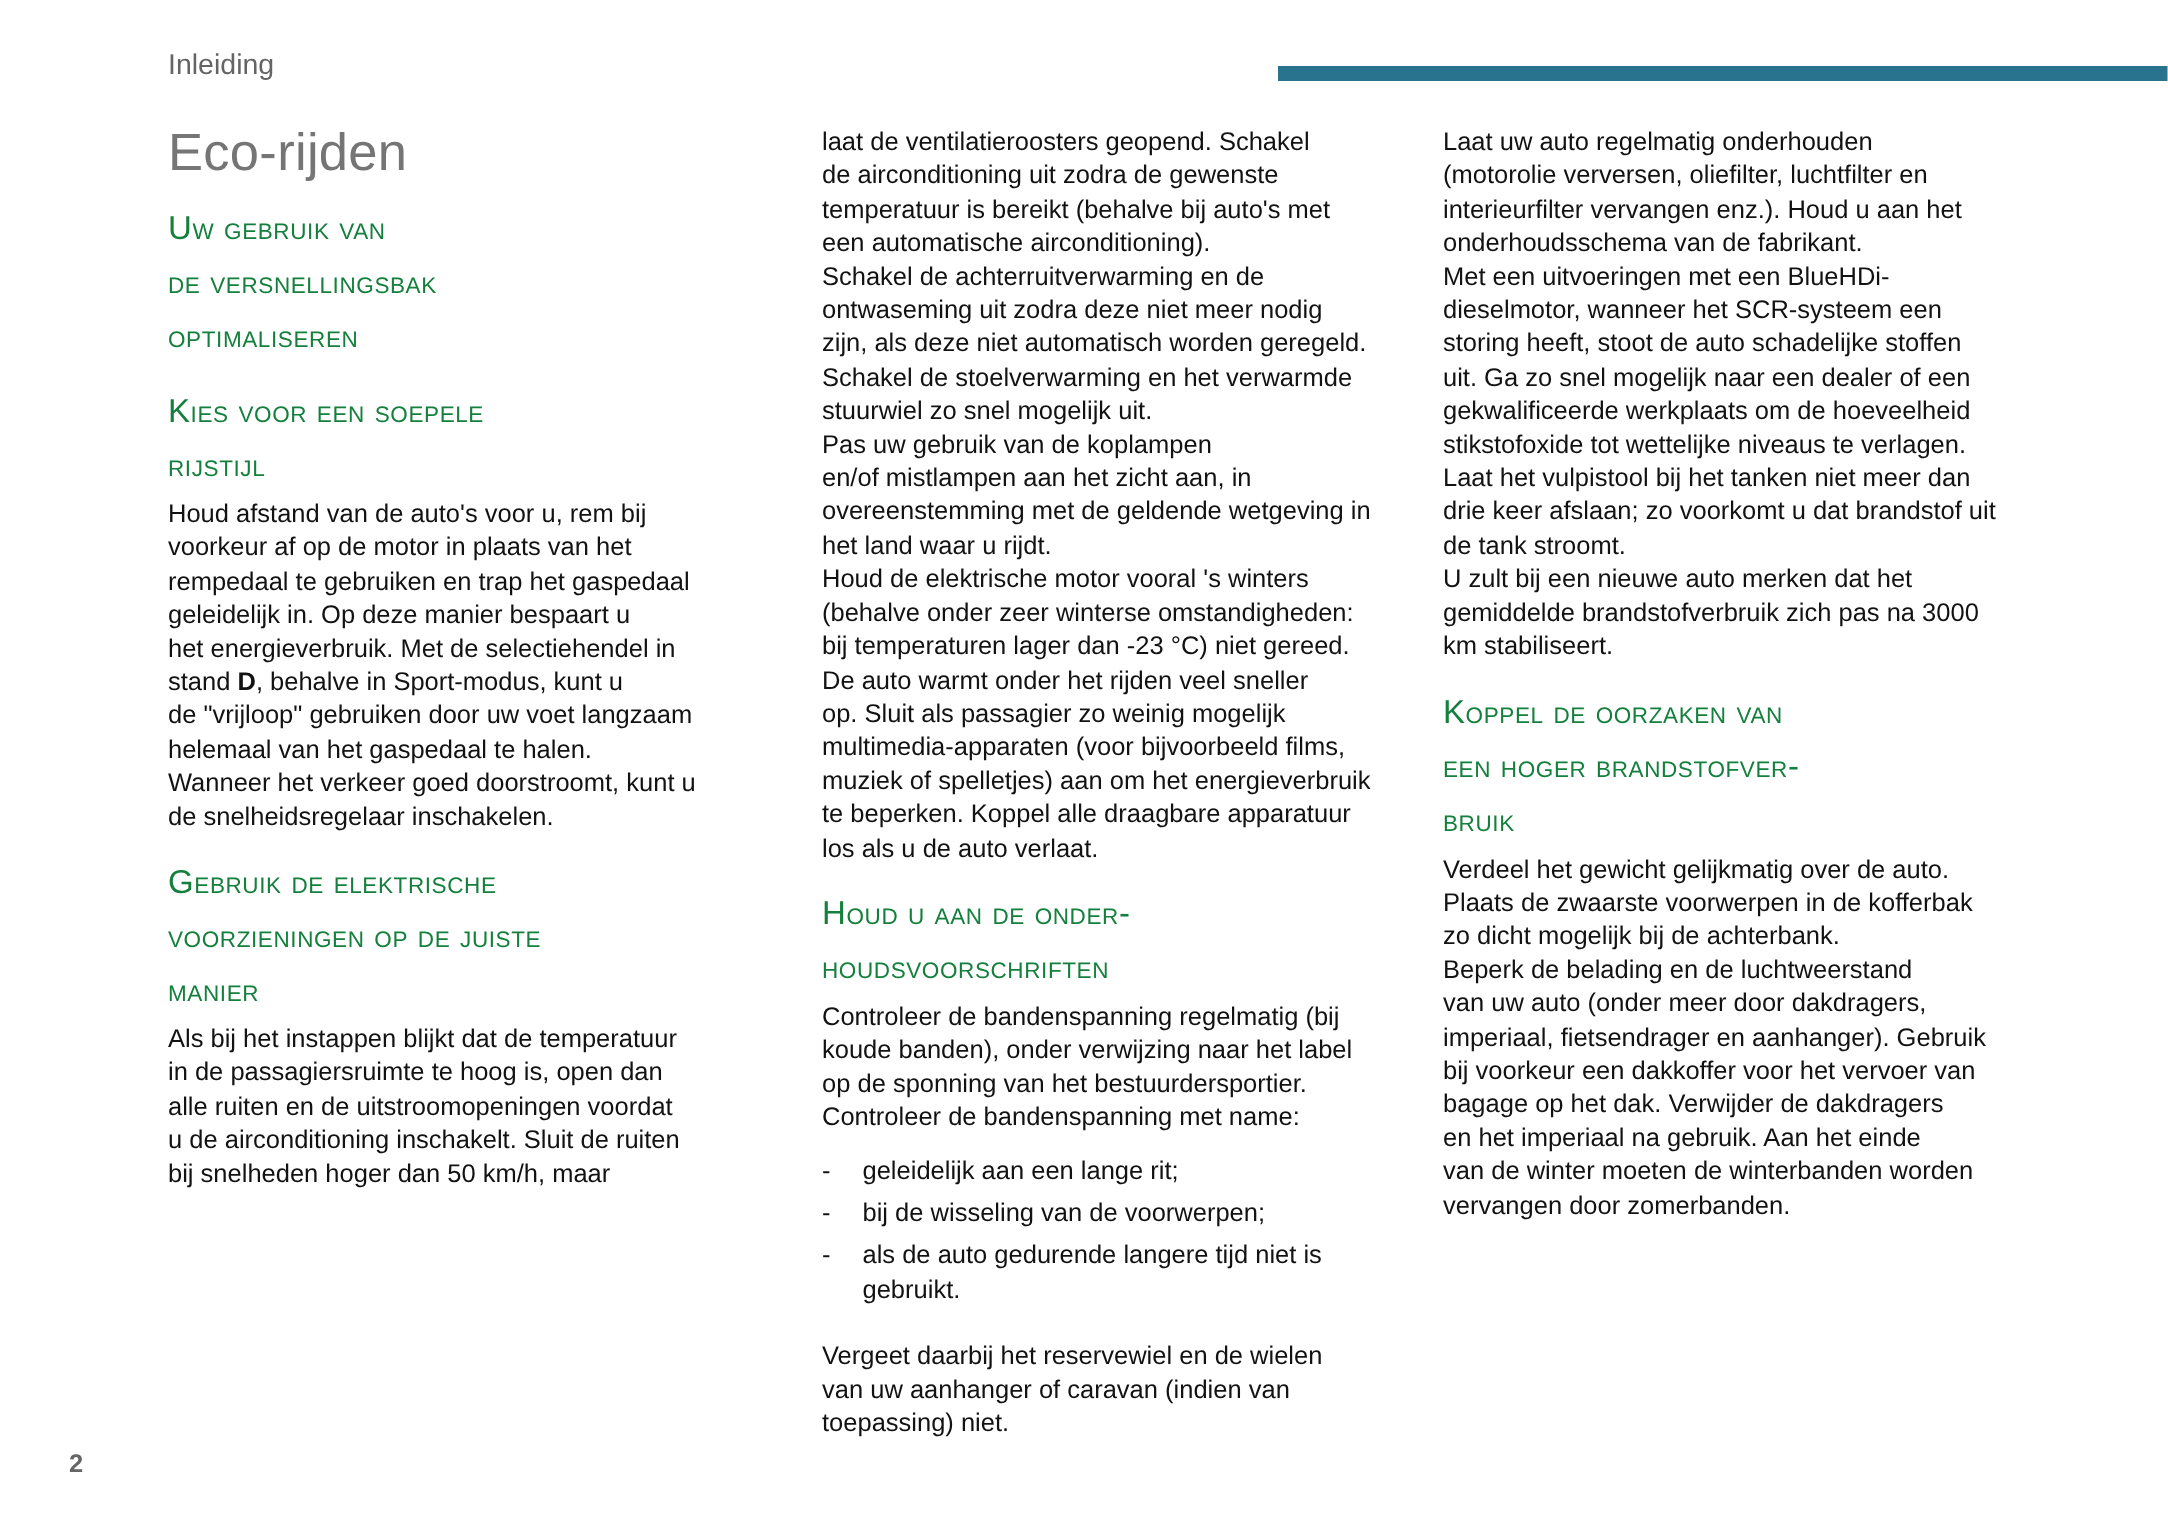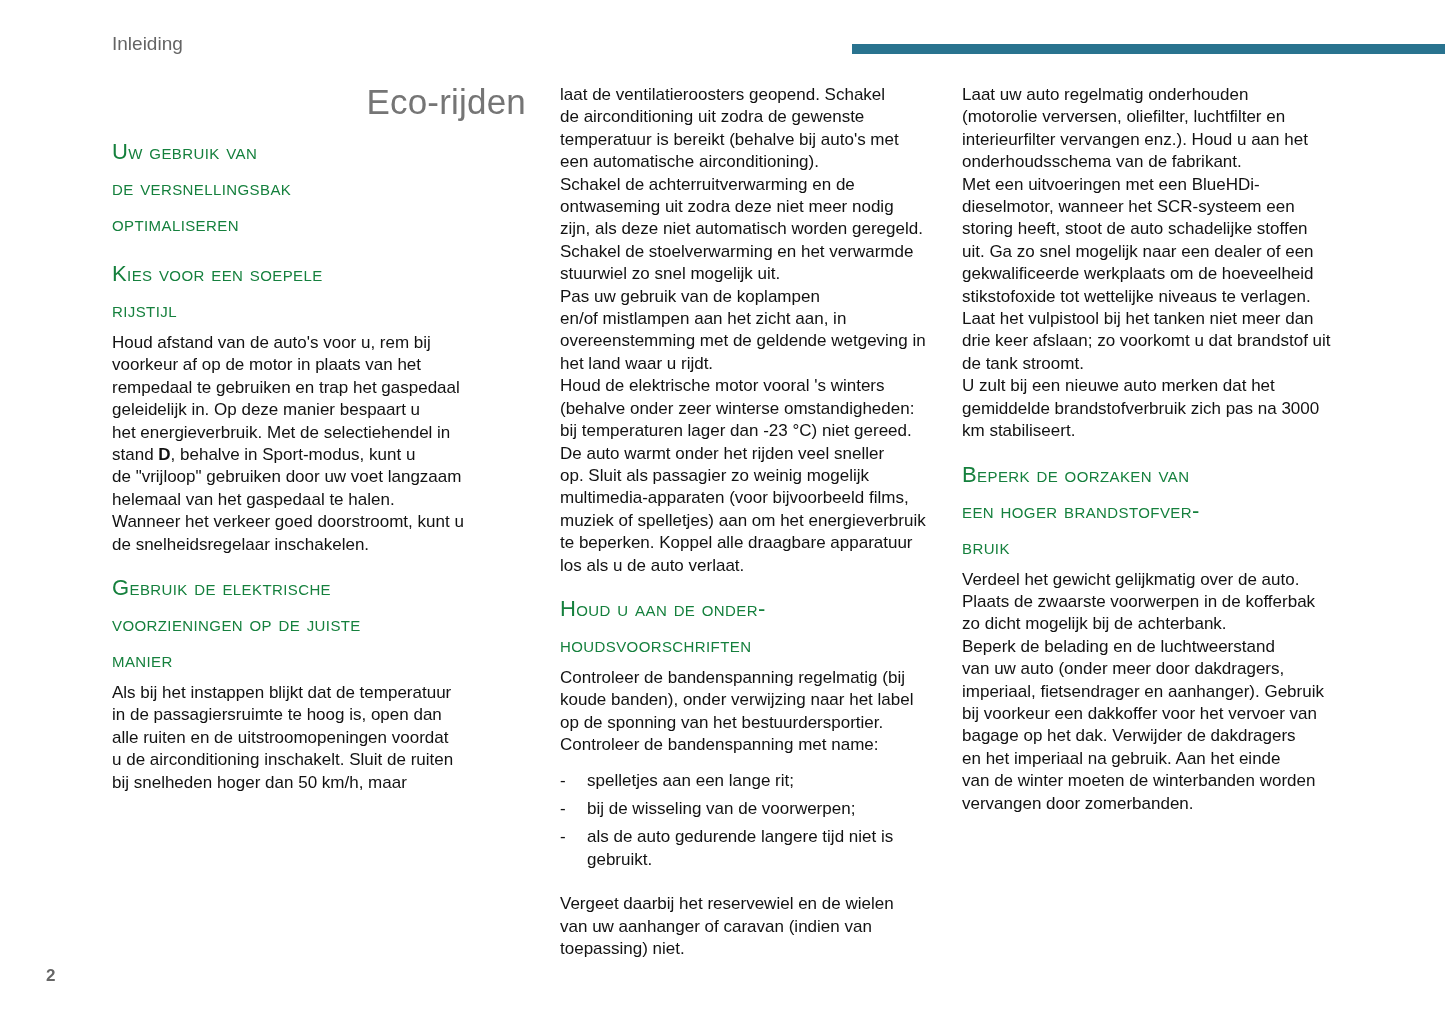--- a/index.html
+++ b/index.html
@@ -20,29 +20,28 @@
     position: absolute; left: 852px; right: 0; top: 44px; height: 10px;
     background: #29738f;
   }
 
   .col {
     position: absolute; top: 84px; width: 414px;
     color: #121212;
     font-size: 17px; line-height: 22.4px;
   }
   .col1 { left: 112px; }
-  .col2 { left: 560px; }
+  .col2 { left: 548px; }
   .col3 { left: 962px; }
 
   .doc-title {
     margin: 0 0 12px 0;
     font-size: 35px; line-height: 36px; font-weight: 400;
     color: #757575; letter-spacing: 0.2px;
     white-space: pre-line;
-    text-align: right;
   }
 
   .section-heading {
     margin: 14px 0 4px 0;
     font-size: 22px; line-height: 36px; font-weight: 400;
     font-variant: small-caps;
     letter-spacing: 0.4px;
     color: #15803d;
     white-space: pre-line;
   }
@@ -123,21 +122,21 @@
 los als u de auto verlaat.</p>
     <h2 class="section-heading">Houd u aan de onder-
 houdsvoorschriften</h2>
     <p class="body-text">Controleer de bandenspanning regelmatig (bij
 koude banden), onder verwijzing naar het label
 op de sponning van het bestuurdersportier.
 Controleer de bandenspanning met name:</p>
     <div class="bullet-list">
       <div class="bullet">
           <span class="bullet-dash">-</span>
-          <span class="bullet-text">spelletjes aan een lange rit;</span>
+          <span class="bullet-text">geleidelijk aan een lange rit;</span>
         </div>
       <div class="bullet">
           <span class="bullet-dash">-</span>
           <span class="bullet-text">bij de wisseling van de voorwerpen;</span>
         </div>
       <div class="bullet">
           <span class="bullet-dash">-</span>
           <span class="bullet-text">als de auto gedurende langere tijd niet is
 gebruikt.</span>
         </div>
@@ -157,21 +156,21 @@
 storing heeft, stoot de auto schadelijke stoffen
 uit. Ga zo snel mogelijk naar een dealer of een
 gekwalificeerde werkplaats om de hoeveelheid
 stikstofoxide tot wettelijke niveaus te verlagen.
 Laat het vulpistool bij het tanken niet meer dan
 drie keer afslaan; zo voorkomt u dat brandstof uit
 de tank stroomt.
 U zult bij een nieuwe auto merken dat het
 gemiddelde brandstofverbruik zich pas na 3000
 km stabiliseert.</p>
-    <h2 class="section-heading">Beperk de oorzaken van
+    <h2 class="section-heading">Koppel de oorzaken van
 een hoger brandstofver-
 bruik</h2>
     <p class="body-text">Verdeel het gewicht gelijkmatig over de auto.
 Plaats de zwaarste voorwerpen in de kofferbak
 zo dicht mogelijk bij de achterbank.
 Beperk de belading en de luchtweerstand
 van uw auto (onder meer door dakdragers,
 imperiaal, fietsendrager en aanhanger). Gebruik
 bij voorkeur een dakkoffer voor het vervoer van
 bagage op het dak. Verwijder de dakdragers

